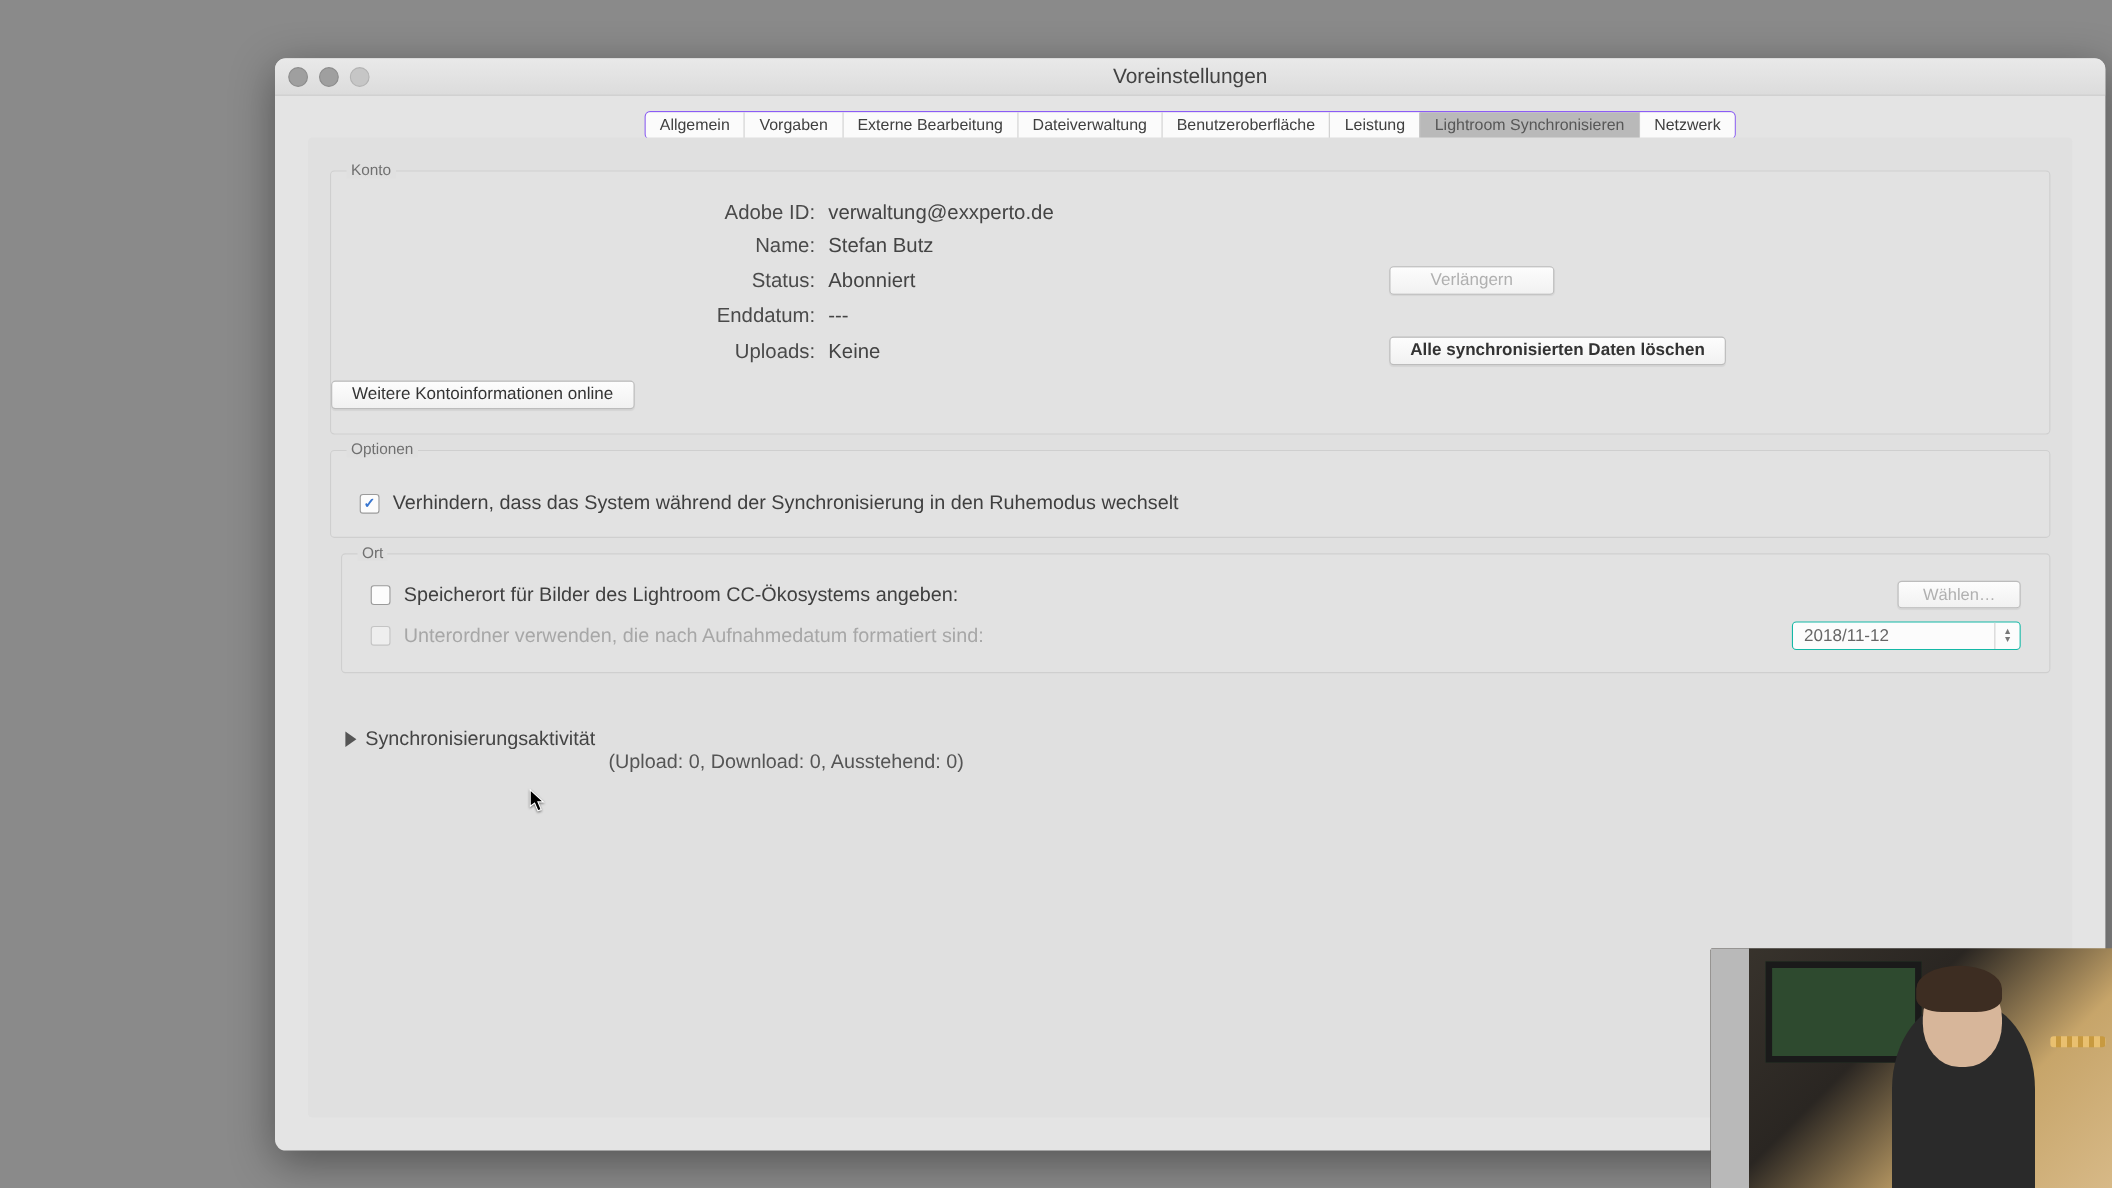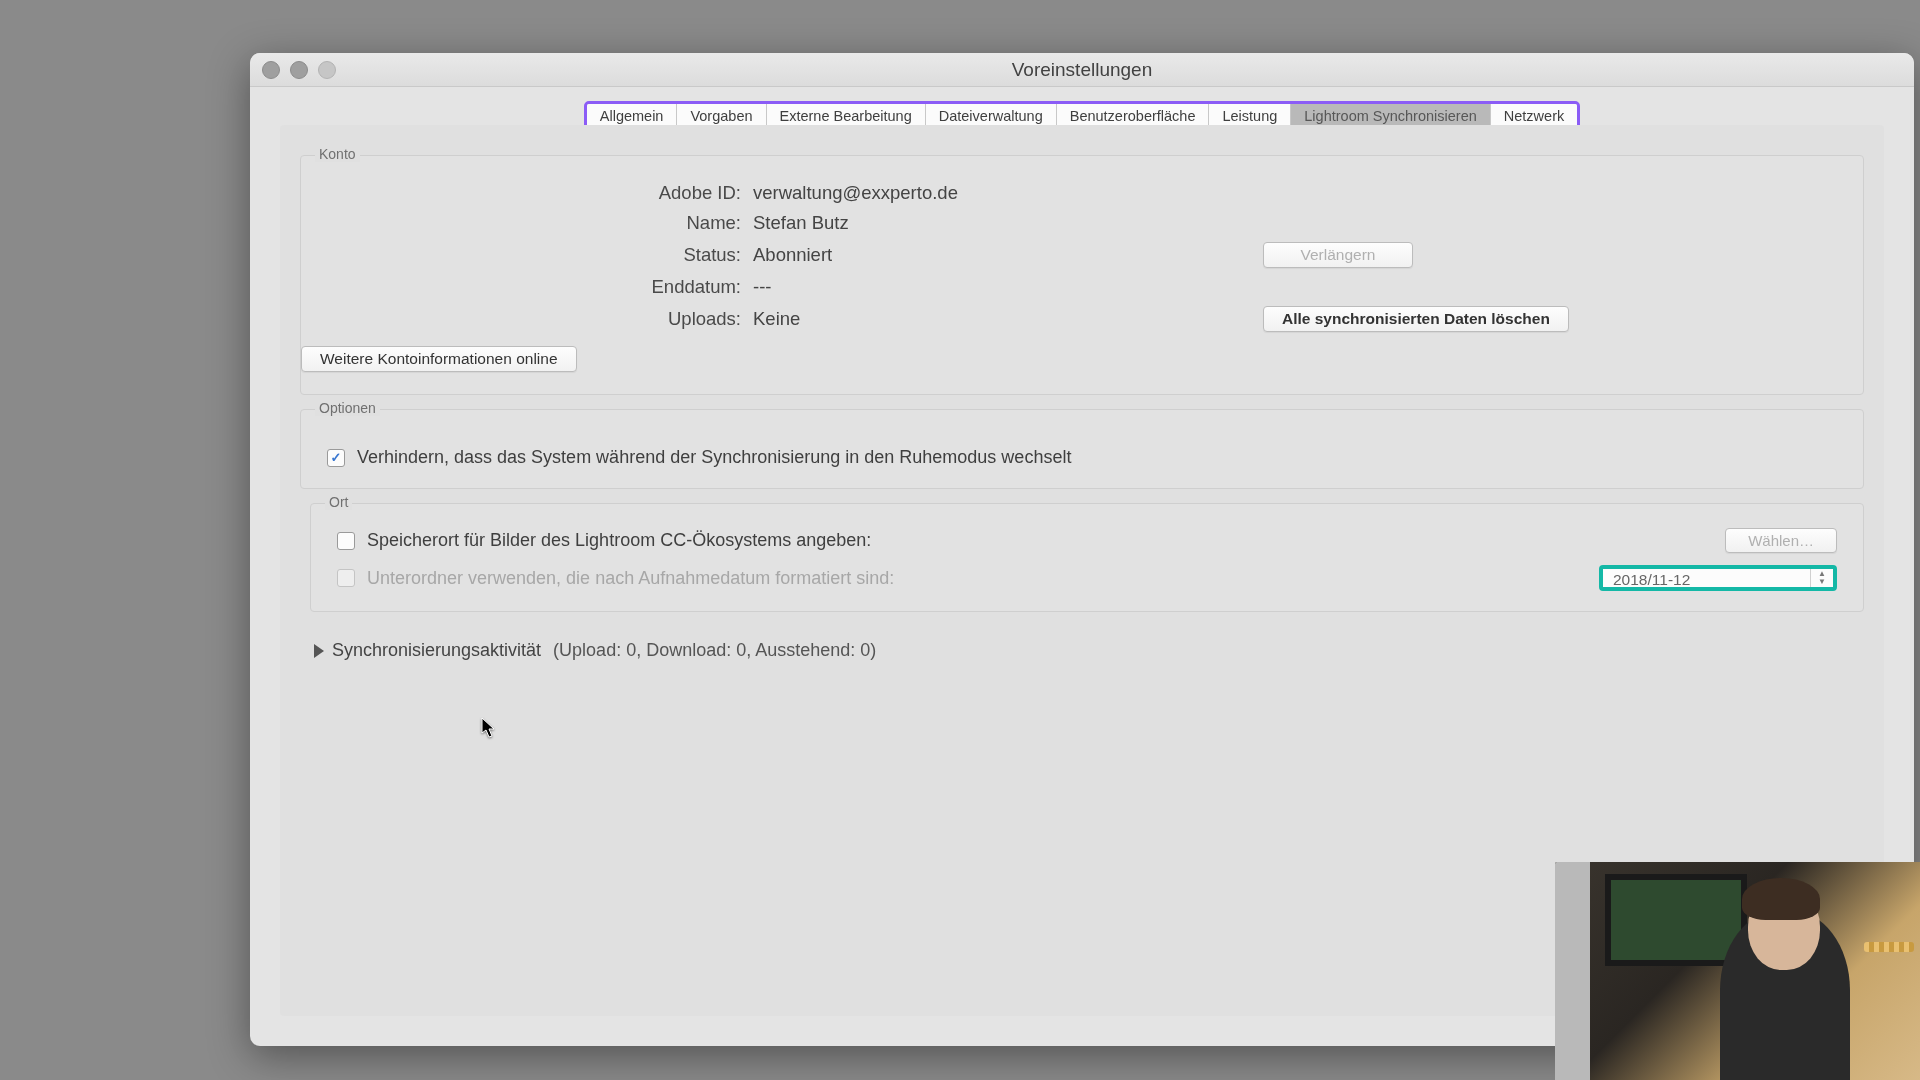--- a/index.html
+++ b/index.html
@@ -39,21 +39,21 @@
   .title {
     font-size: 19px; color: #424242; font-weight: 400;
   }
   .tabs {
     height: 28px;
     display: flex; justify-content: center; align-items: flex-start;
     margin-top: 14px;
   }
   .tabstrip {
     display: flex;
-    border: 3px solid #8b5cf6;
+    border: 1px solid #8b5cf6;
     border-radius: 5px;
     overflow: hidden;
     height: 24px;
   }
   .tab {
     font-size: 14.5px;
     padding: 3px 13px 0 13px;
     background: #fbfbfb;
     border-right: 1px solid #c8c8c8;
     color: #3f3f3f;
@@ -124,48 +124,48 @@
     display:flex; align-items:center; justify-content:center;
     font-size: 13px; color: #2b6cd4;
   }
   .cb.checked::after { content: "✓"; font-weight: bold; color:#3876d0; }
   .checkrow.dis { color: #a7a7a7; }
   .checkrow.dis .cb { border-color:#c4c4c4; background:#eee; }
   .right-btn { margin-left: auto; }
   .btn.small { padding: 3px 22px; font-size:15px; }
   .select {
     margin-left: auto;
-    width: 238px; height: 26px;
+    width: 208px; height: 26px;
     background: #fcfcfc;
-    border: 4px solid #14b8a6;
+    border: 1px solid #14b8a6;
     border-radius: 4px;
     position: relative;
     font-size: 15.5px; color:#666;
     padding: 2px 10px;
     box-sizing: border-box;
-    display:flex; align-items:flex-start;
+    display:flex; align-items:flex-end;
   }
   .select .arrows {
     position:absolute; right:0; top:0; bottom:0; width:22px;
     border-left:1px solid #d0d0d0;
     display:flex; flex-direction:column; align-items:center; justify-content:center;
     font-size:8px; color:#777; line-height:8px;
   }
   .disclosure-row {
     display:flex; align-items:center; gap:8px;
     margin: 28px 0 0 34px;
     font-size: 18px; color:#444;
   }
   .tri {
     width:0;height:0;
     border-top:7px solid transparent;
     border-bottom:7px solid transparent;
     border-left:10px solid #555;
   }
-  .disclosure-row .paren { color:#555; margin-left:4px;}
+  .disclosure-row .paren { color:#555; margin-left:4px;margin-top:42px;}
   .cursor {
     position:absolute;
     width:16px; height:22px;
     pointer-events:none;
   }
   .cursor svg { filter: drop-shadow(0 1px 1px rgba(0,0,0,0.5)); }
   .webcam {
     position:absolute;
     right:0; bottom:0;
     width:365px; height:218px;

